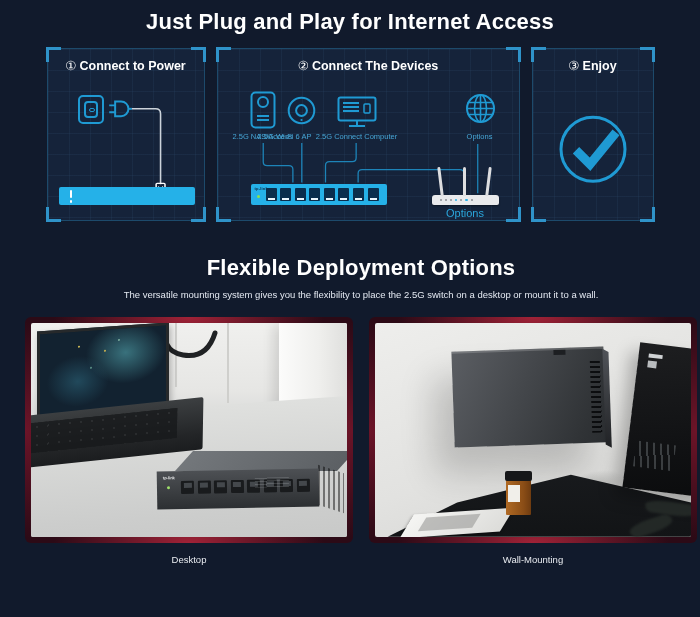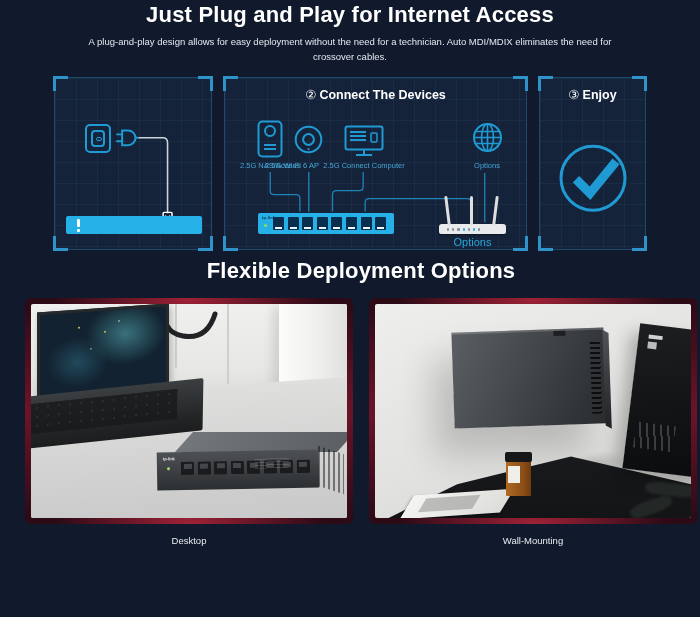--- a/index.html
+++ b/index.html
@@ -9,36 +9,36 @@
     font-family:"Liberation Sans", sans-serif;
     color:#fff;
     overflow:hidden;
     position:relative;
   }
   .page { width:700px; height:617px; position:relative; }
 
   
   .sec-title { text-align:center; font-size:22px; font-weight:600; letter-spacing:.2px; color:#ffffff; }
   .sec-sub   { text-align:center; font-size:9.5px; line-height:1.55; color:#e3e8f1; margin:7px auto 0; max-width:565px; }
-  #plugplay  { padding-top:2px; }
-  #deploy    { padding-top:0; margin-top:8px;padding-left:22px; }
+  #plugplay  { padding-top:9px; }
+  #deploy    { padding-top:0; margin-top:34px;padding-left:22px; }
 
   
   .panels { margin-top:13px; display:flex; justify-content:center; gap:12px; height:173px; }
   .panel {
     position:relative; height:173px; background:#15233a;
     border:1px solid #1d4a6b;
     background-image:
       linear-gradient(rgba(90,150,210,.07) 1px, transparent 1px),
       linear-gradient(90deg, rgba(90,150,210,.07) 1px, transparent 1px);
     background-size:21px 21px;
   }
   .panel-1 { width:158px; }
   .panel-2 { width:303px; }
-  .panel-3 { width:107px; }
+  .panel-3 { width:122px; }
   .corner { position:absolute; width:15px; height:15px; border:0 solid #2f93c9; }
   .corner.tl { top:-2px; left:-2px;  border-top-width:3px; border-left-width:3px; }
   .corner.tr { top:-2px; right:-2px; border-top-width:3px; border-right-width:3px; }
   .corner.bl { bottom:-2px; left:-2px;  border-bottom-width:3px; border-left-width:3px; }
   .corner.br { bottom:-2px; right:-2px; border-bottom-width:3px; border-right-width:3px; }
   .panel-head { position:absolute; top:9px; left:0; right:0; text-align:center; font-size:12.5px; font-weight:700; color:#fff; }
   .panel-head .num { font-weight:400; margin-right:3px; }
 
   
   .outlet { position:absolute; left:30px; top:46px; width:26px; height:29px; border:2px solid #1f9ad3; border-radius:5px; }
@@ -145,29 +145,31 @@
   .leaf.l2 { right:-6px; bottom:22px; width:52px; height:13px; transform:rotate(8deg); }
   .wshadow { position:absolute; right:62px; bottom:28px; width:90px; height:40px; background:radial-gradient(50% 50% at 60% 50%, rgba(120,122,120,.45), rgba(120,122,120,0) 75%); transform:rotate(-14deg); }
 </style>
 </head>
 <body>
 
 <div class="page">
 
   <section id="plugplay">
     <h1 class="sec-title">Just Plug and Play for Internet Access</h1>
-    <p class="sec-sub">A plug-and-play design allows for easy deployment without the need for a technician. Auto MDI/MDIX eliminates the need for crossover cables.</p>
 
     <div class="panels">
 
       <div class="panel panel-1">
         <span class="corner tl"></span>
         <span class="corner tr"></span>
         <span class="corner bl"></span>
         <span class="corner br"></span>
+        <div class="panel-head">
+          <span class="num">①</span><span>Connect to Power</span>
+        </div>
 
         <div class="outlet">
           <div class="inner">
               <div class="hole"></div>
             </div>
         </div>
 
         <svg class="p1-svg" viewBox="0 0 158 173">
 
           <g stroke="#1f9ad3" stroke-width="2" fill="none">
@@ -278,20 +280,21 @@
             <circle cx="41" cy="43" r="32" fill="none" stroke="#1f9ad3" stroke-width="3"></circle>
             <path d="M24,44 L38,58 L64,26" fill="none" stroke="#1f9ad3" stroke-width="9"></path>
           </svg>
         </div>
       </div>
     </div>
   </section>
 
   <section id="deploy">
     <h2 class="sec-title">Flexible Deployment Options</h2>
+    <p class="sec-sub">The versatile mounting system gives you the flexibility to place the 2.5G switch on a desktop or mount it to a wall.</p>
 
     <div class="photos">
 
       <figure>
         <div class="photo-card">
           <div class="photo scene-desktop">
             <span class="wall-line" style="left:144px;"></span>
             <span class="wall-line" style="left:196px;height:80px;"></span>
             <div class="column"></div>
             <svg class="cable-svg" width="90" height="46" viewBox="0 0 90 46">

